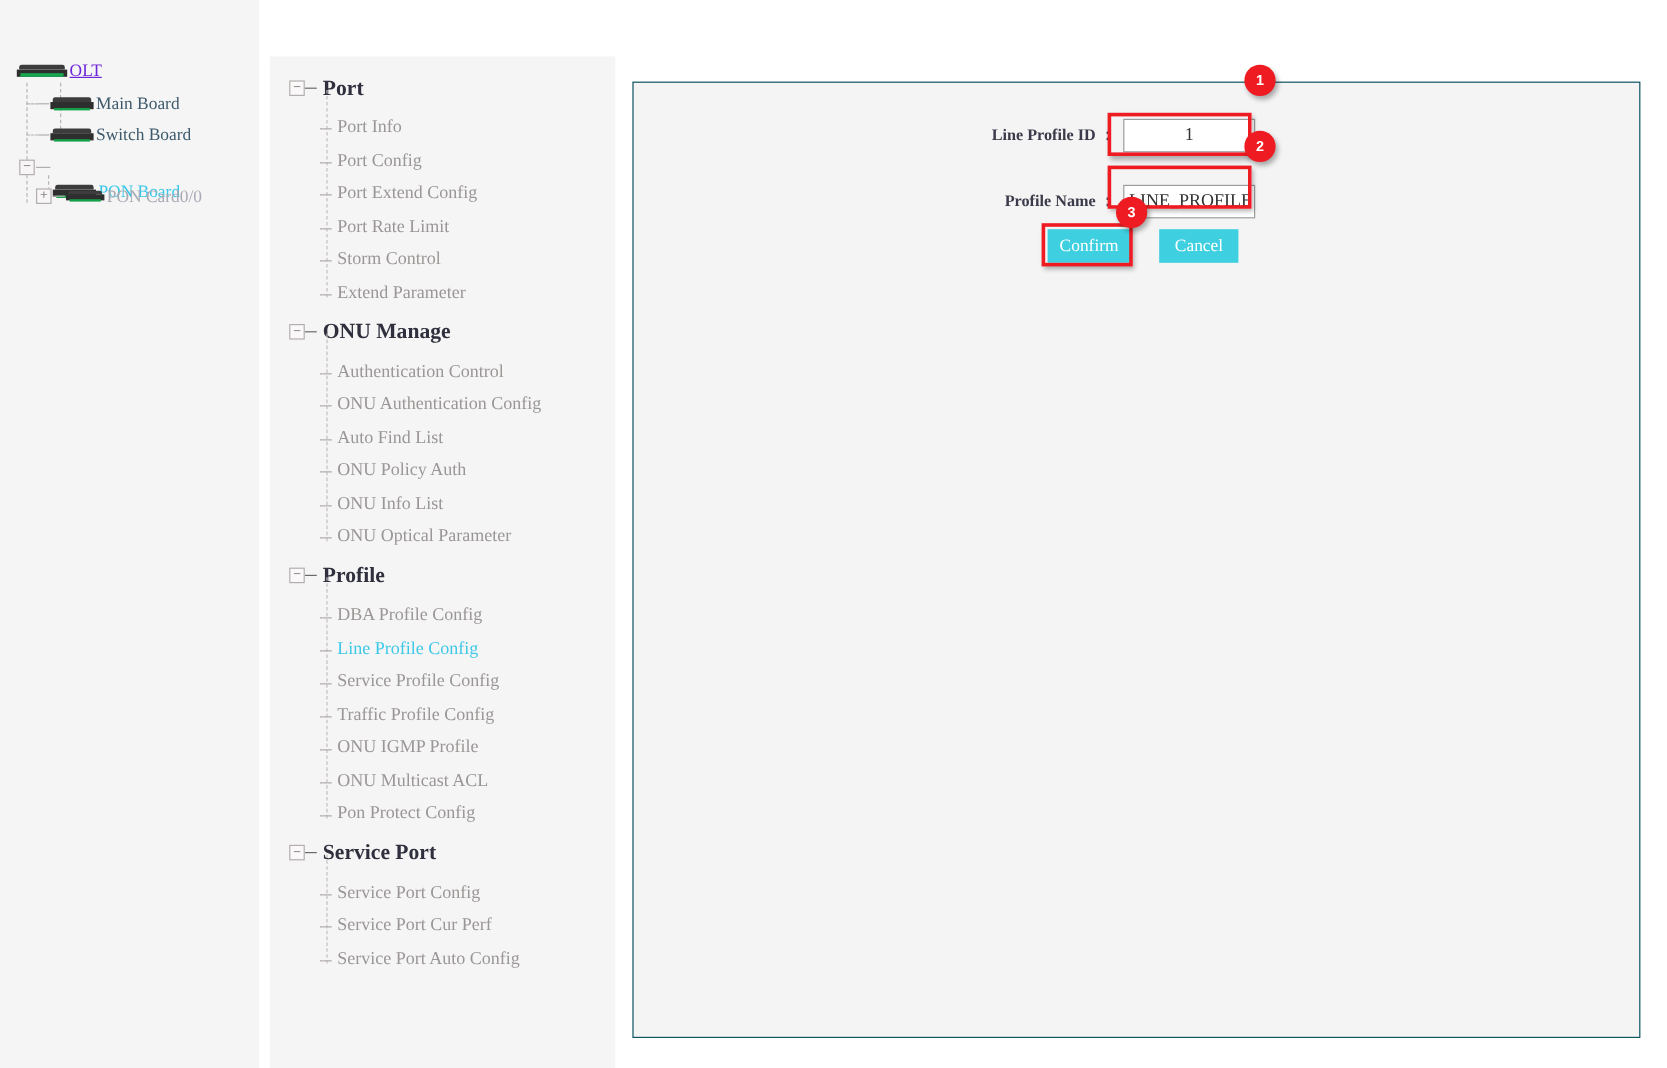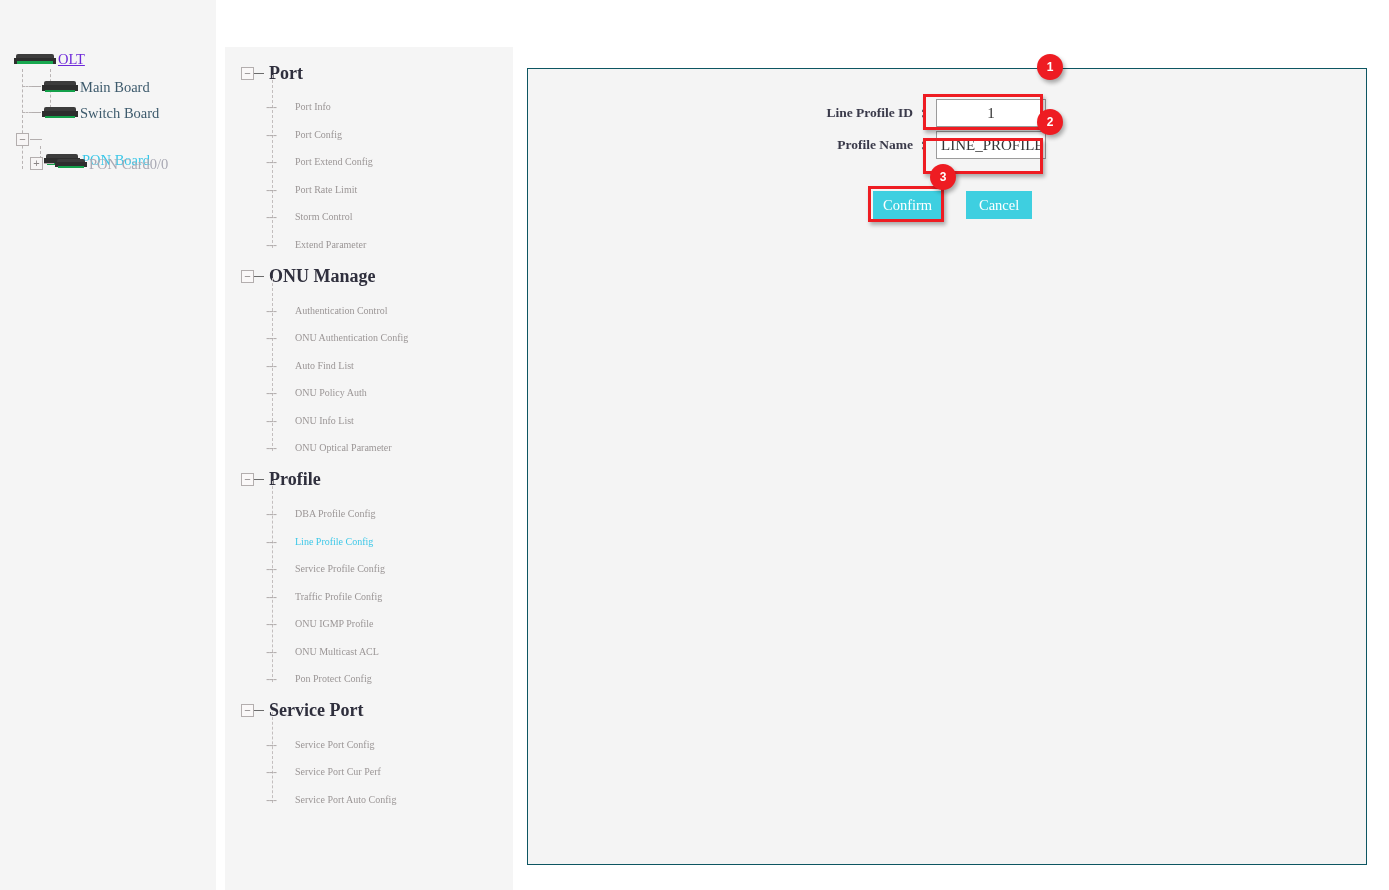--- a/index.html
+++ b/index.html
@@ -206,23 +206,23 @@
     cursor: pointer;
   }
   .mitem .dashes {
     margin-left: 41px;
     font-size: 13px;
     color: #b0abab;
     letter-spacing: -1px;
     font-family: "Liberation Sans", sans-serif;
   }
   .mitem .mlabel {
-    font-size: 10px;
+    font-size: 15px;
     color: #9b9696;
-    margin-left: 19px;
+    margin-left: 5px;
   }
   .mitem .mlabel.sel { color: #3ec8e8; }
   .branchline {
     position: absolute;
     left: 47px;
     width: 0;
     border-left: 1px dashed #c3bebe;
   }
 
   
@@ -564,21 +564,21 @@
   </div>
 
   <div id="content-area">
     <div id="content-panel">
 
       <div class="frow" style="left:297px; top:30px;">
         <span class="flabel" style="width:105px;">Line Profile ID ：</span>
         <input class="ftext center" style="margin-left: 6px;" type="text" value="1">
       </div>
 
-      <div class="frow" style="left:297px; top:62px;">
+      <div class="frow" style="left:297px; top:85px;">
         <span class="flabel" style="width:105px;">Profile Name ：</span>
         <input class="ftext" style="margin-left: 6px;" type="text" value="LINE_PROFILE1">
       </div>
 
       <div class="frow" style="left:345px; top:122px;">
         <button class="btn">Confirm</button>
         <button class="btn" style="margin-left:24px;">Cancel</button>
       </div>
 
 

